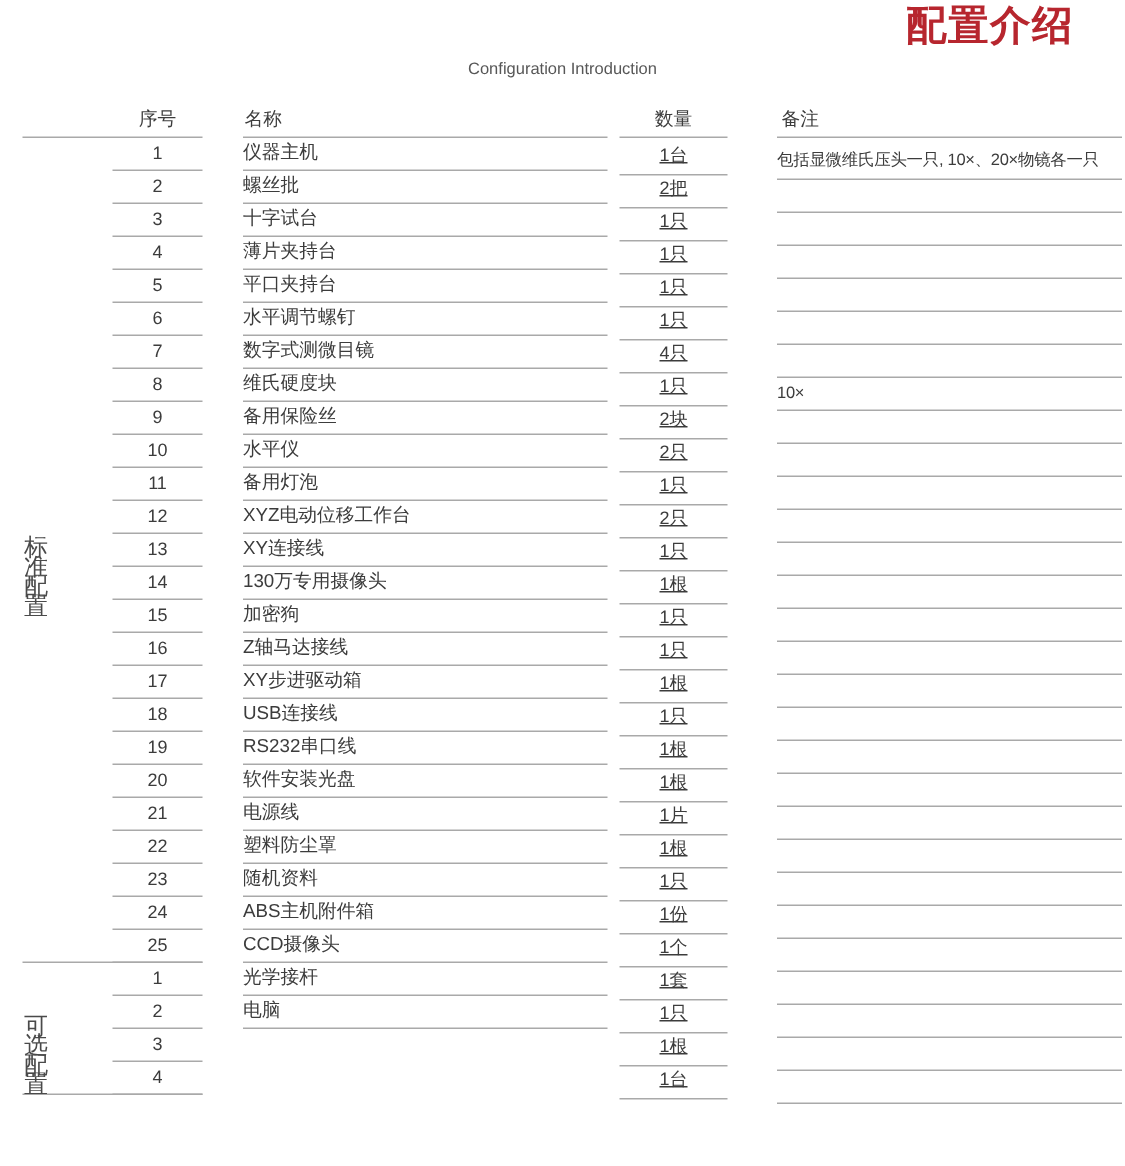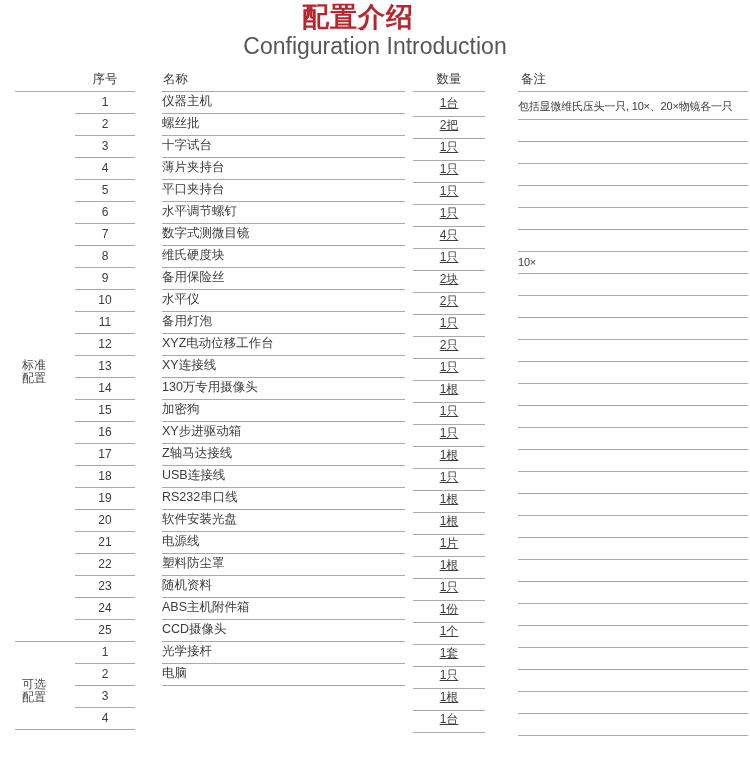--- a/index.html
+++ b/index.html
@@ -3,27 +3,27 @@
 <meta charset="utf-8">
 <style>
   html,body{margin:0;padding:0;background:#ffffff;}
   body{
     position:relative;width:750px;height:777px;overflow:hidden;
     font-family:"Liberation Sans","DejaVu Sans",sans-serif;
     color:#3c3c3c;
     --accent:#b7262e;--line:#a9a9a9;--subtitle:#575757;
   }
   .title{
-    position:absolute;top:1px;left:0;width:716px;text-align:center;
+    position:absolute;top:1px;left:0;width:716px;text-align:right;
     font-size:27px;line-height:32px;font-weight:800;color:var(--accent);
     letter-spacing:1px;
   }
   .subtitle{
     position:absolute;top:35px;left:0;width:750px;text-align:center;
-    font-size:23px;line-height:22px;color:var(--subtitle);font-weight:400;
+    font-size:11px;line-height:22px;color:var(--subtitle);font-weight:400;
   }
   .hdr{
     position:absolute;top:70px;height:18px;font-size:12.5px;
     display:flex;align-items:flex-end;color:#3c3c3c;
   }
   .hdr-serial{left:75px;width:60px;justify-content:center;}
   .hdr-name{left:163px;}
   .hdr-qty{left:413px;width:72px;justify-content:center;}
   .hdr-remark{left:521px;}
   .topline{position:absolute;top:91px;height:1px;background:var(--line);}
@@ -39,22 +39,22 @@
   .cell{
     height:22px;box-sizing:border-box;border-bottom:1px solid var(--line);
     display:flex;align-items:flex-end;padding-bottom:3px;font-size:12.5px;
     white-space:nowrap;
   }
   #col-serial .cell{margin-left:60px;justify-content:center;font-size:12px;padding-bottom:4px;}
   #col-qty .cell{justify-content:center;font-size:12px;padding-bottom:4px;text-decoration:underline;}
   #col-remark .cell{font-size:11px;padding-bottom:5px;letter-spacing:-0.2px;}
   .gline{position:absolute;left:15px;width:120px;height:1px;background:var(--line);}
   .glabel{
-    position:absolute;left:16px;width:30px;font-size:12px;line-height:13px;
-    color:#4a4a4a;text-align:right;
+    position:absolute;left:16px;width:30px;font-size:16px;line-height:13px;
+    color:#4a4a4a;text-align:left;
   }
 </style>
 </head>
 <body style="--accent: #b7262e; --line: #a9a9a9; --subtitle: #575757;">
 
 <div class="title">配置介绍</div>
 <div class="subtitle">Configuration Introduction</div>
 
 <div>
   <div class="hdr hdr-serial">序号</div>
@@ -196,24 +196,24 @@
       <div class="cell">
         <span>XY连接线</span>
       </div>
       <div class="cell">
         <span>130万专用摄像头</span>
       </div>
       <div class="cell">
         <span>加密狗</span>
       </div>
       <div class="cell">
+        <span>Z轴马达接线</span>
+      </div>
+      <div class="cell">
         <span>XY步进驱动箱</span>
-      </div>
-      <div class="cell">
-        <span>Z轴马达接线</span>
       </div>
       <div class="cell">
         <span>USB连接线</span>
       </div>
       <div class="cell">
         <span>RS232串口线</span>
       </div>
       <div class="cell">
         <span>软件安装光盘</span>
       </div>

